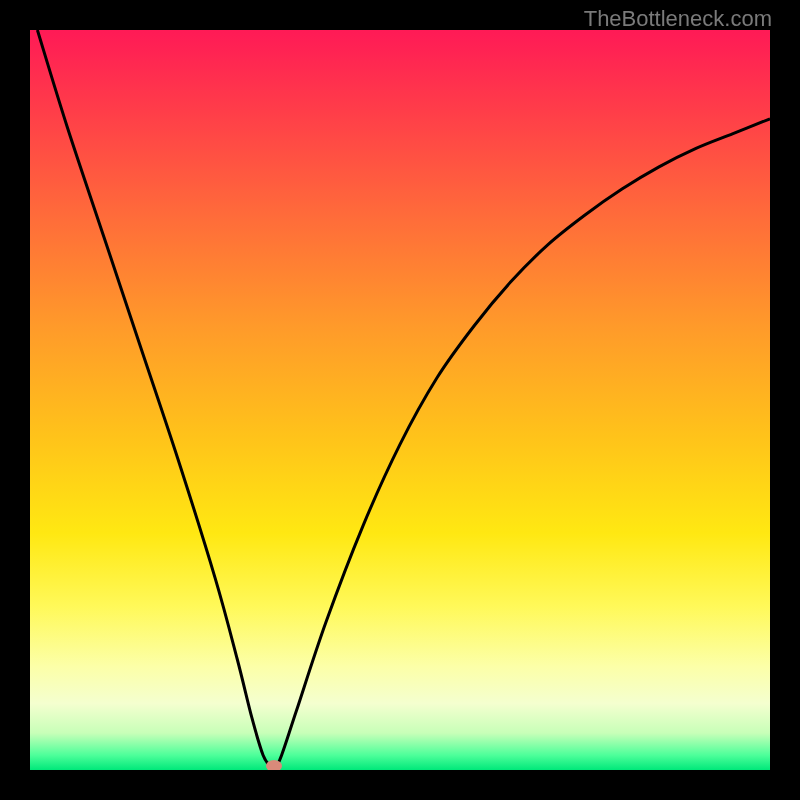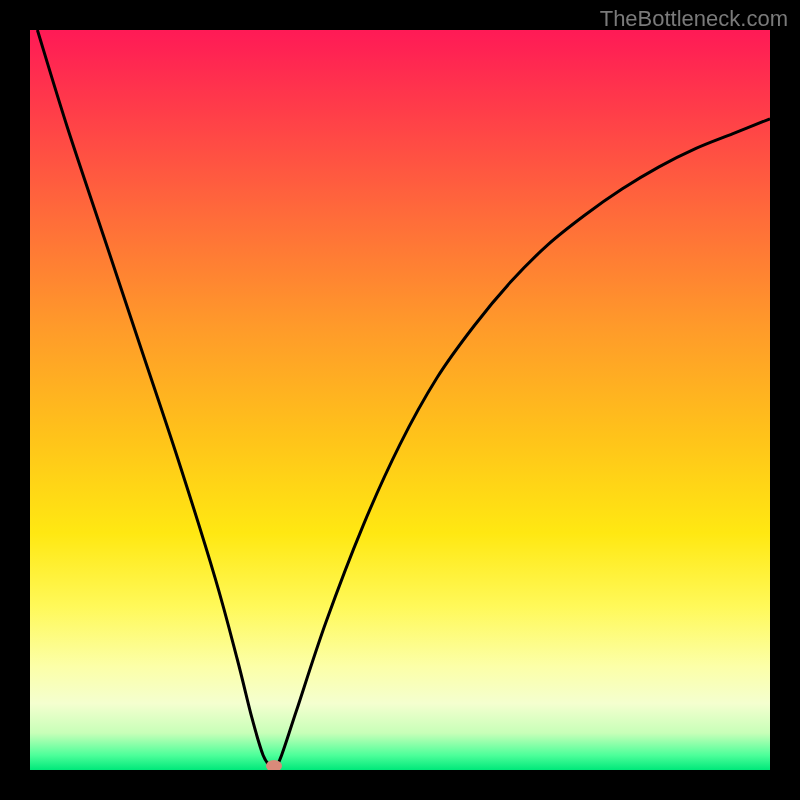--- a/index.html
+++ b/index.html
@@ -7,21 +7,21 @@
     padding: 0;
     width: 800px;
     height: 800px;
     background: #000;
     position: relative;
     font-family: Arial, sans-serif;
   }
   .watermark {
     position: absolute;
     top: 6px;
-    right: 12px;
+    right: 28px;
     color: #7a7a7a;
     font-size: 22px;
     font-weight: 500;
     z-index: 10;
   }
   .plot-area {
     position: absolute;
     left: 30px;
     top: 30px;
     width: 740px;

